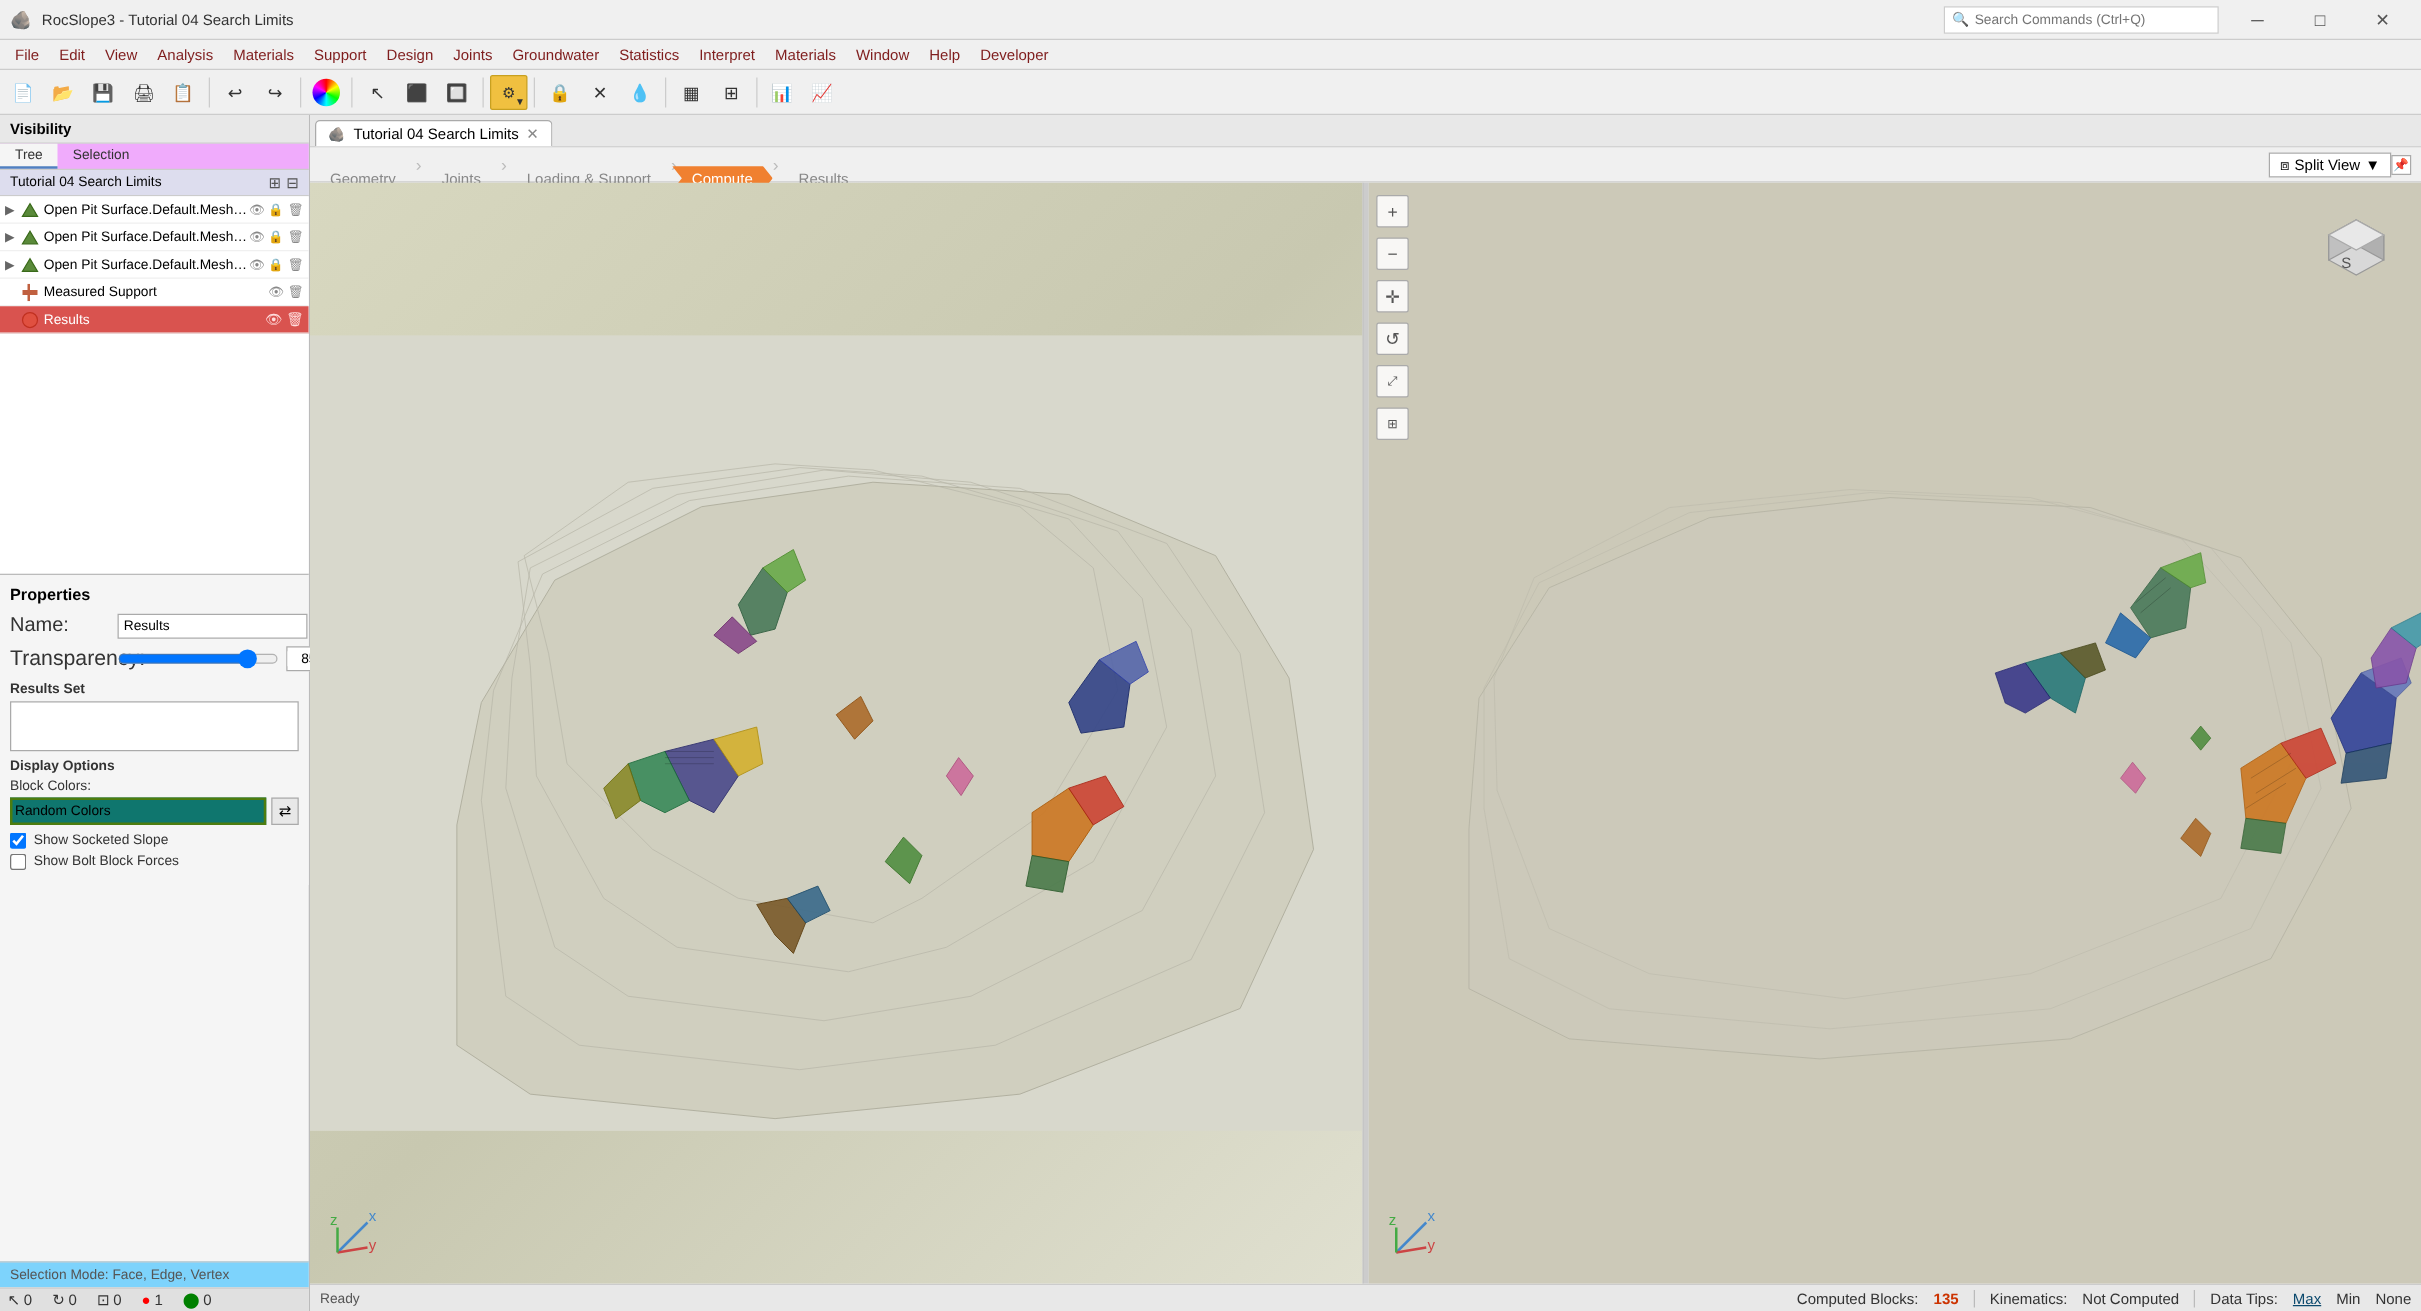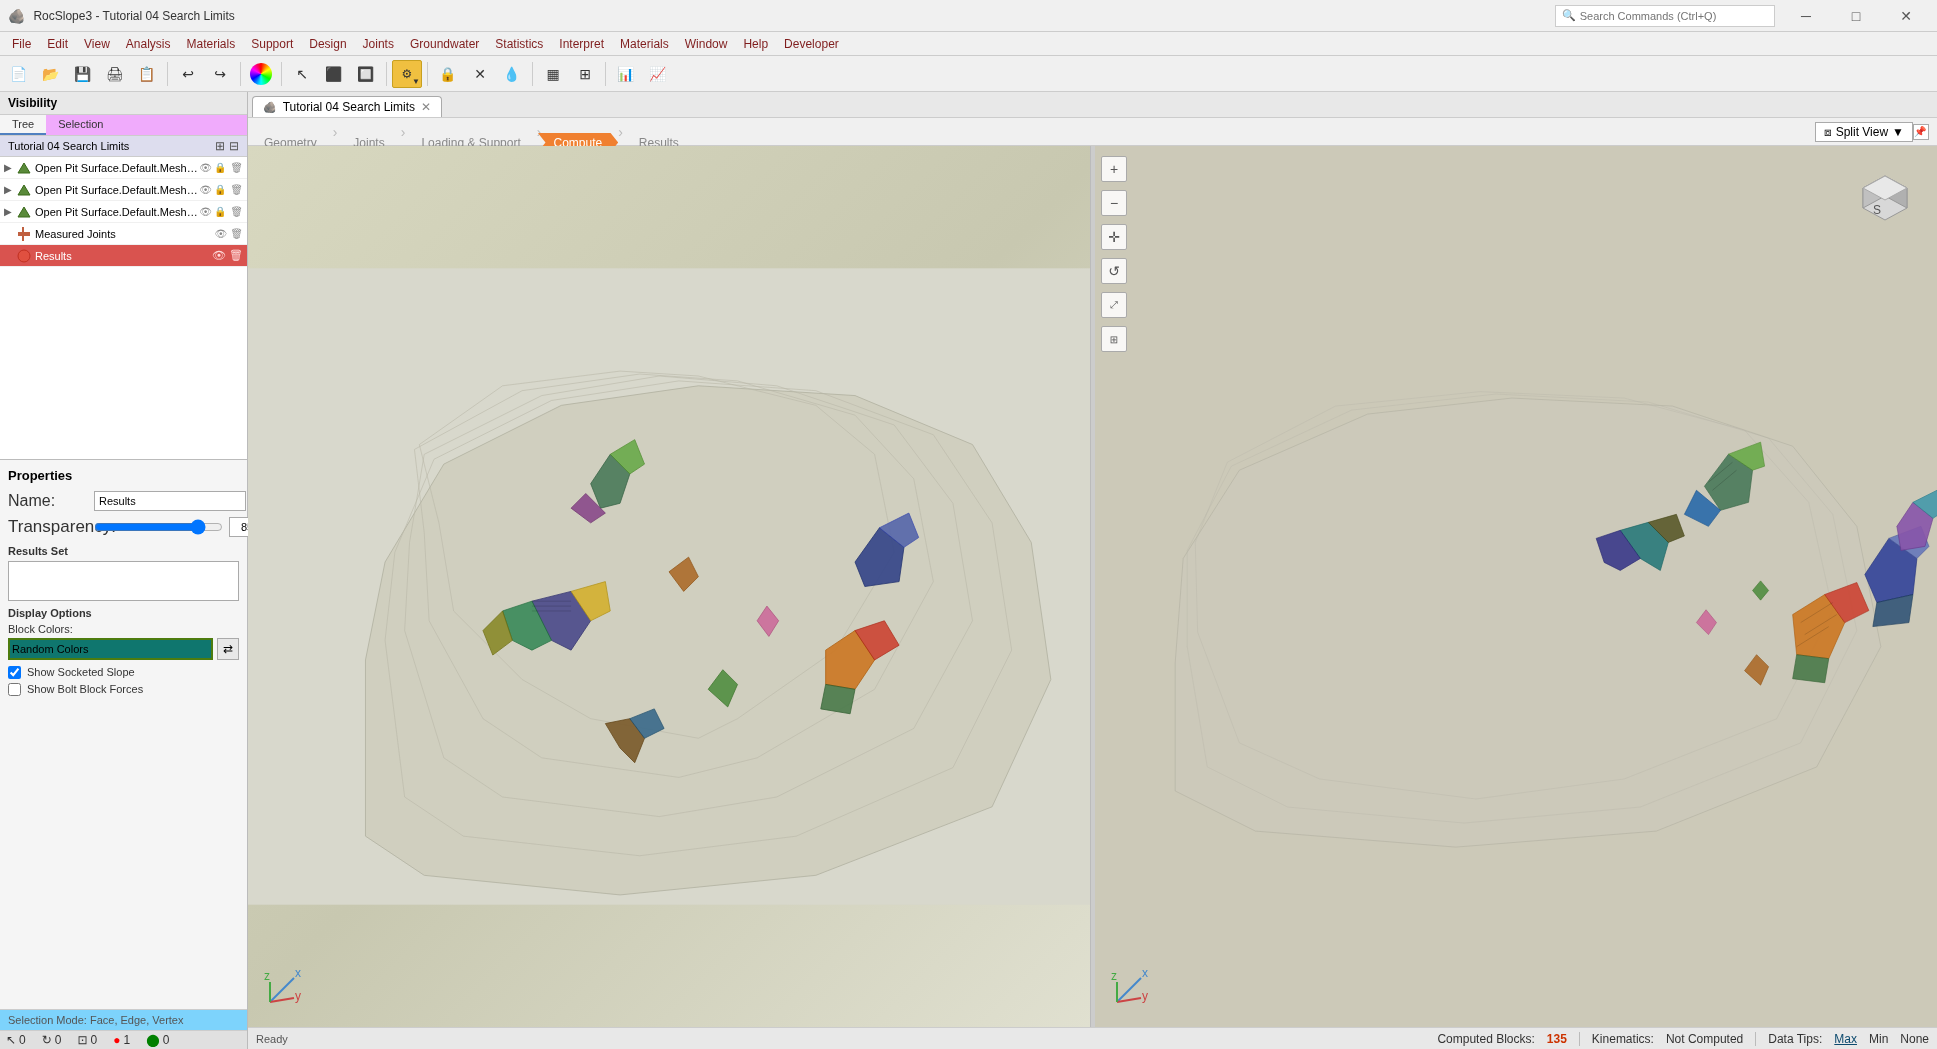--- a/index.html
+++ b/index.html
@@ -262,21 +262,21 @@
           <span class="tree-item-action lock-icon">🔒</span>
           <span class="tree-item-action delete-icon">🗑</span>
         </div>
       </div>
       <div class="tree-item">
         <span class="tree-item-expand"></span>
         <svg width="16" height="14" class="tree-item-icon">
           <rect x="2" y="5" width="12" height="4" fill="#c06040"></rect>
           <line x1="7" y1="0" x2="7" y2="14" stroke="#c06040" stroke-width="2"></line>
         </svg>
-        <span class="tree-item-label">Measured Joints</span>
+        <span class="tree-item-label">Measured Support</span>
         <div class="tree-item-actions">
           <span class="tree-item-action eye-icon">👁</span>
           <span class="tree-item-action delete-icon">🗑</span>
         </div>
       </div>
       <div class="tree-item selected">
         <span class="tree-item-expand"></span>
         <svg width="16" height="14" class="tree-item-icon">
           <circle cx="8" cy="7" r="6" fill="#e05040" stroke="#c03020" stroke-width="1"></circle>
         </svg>

